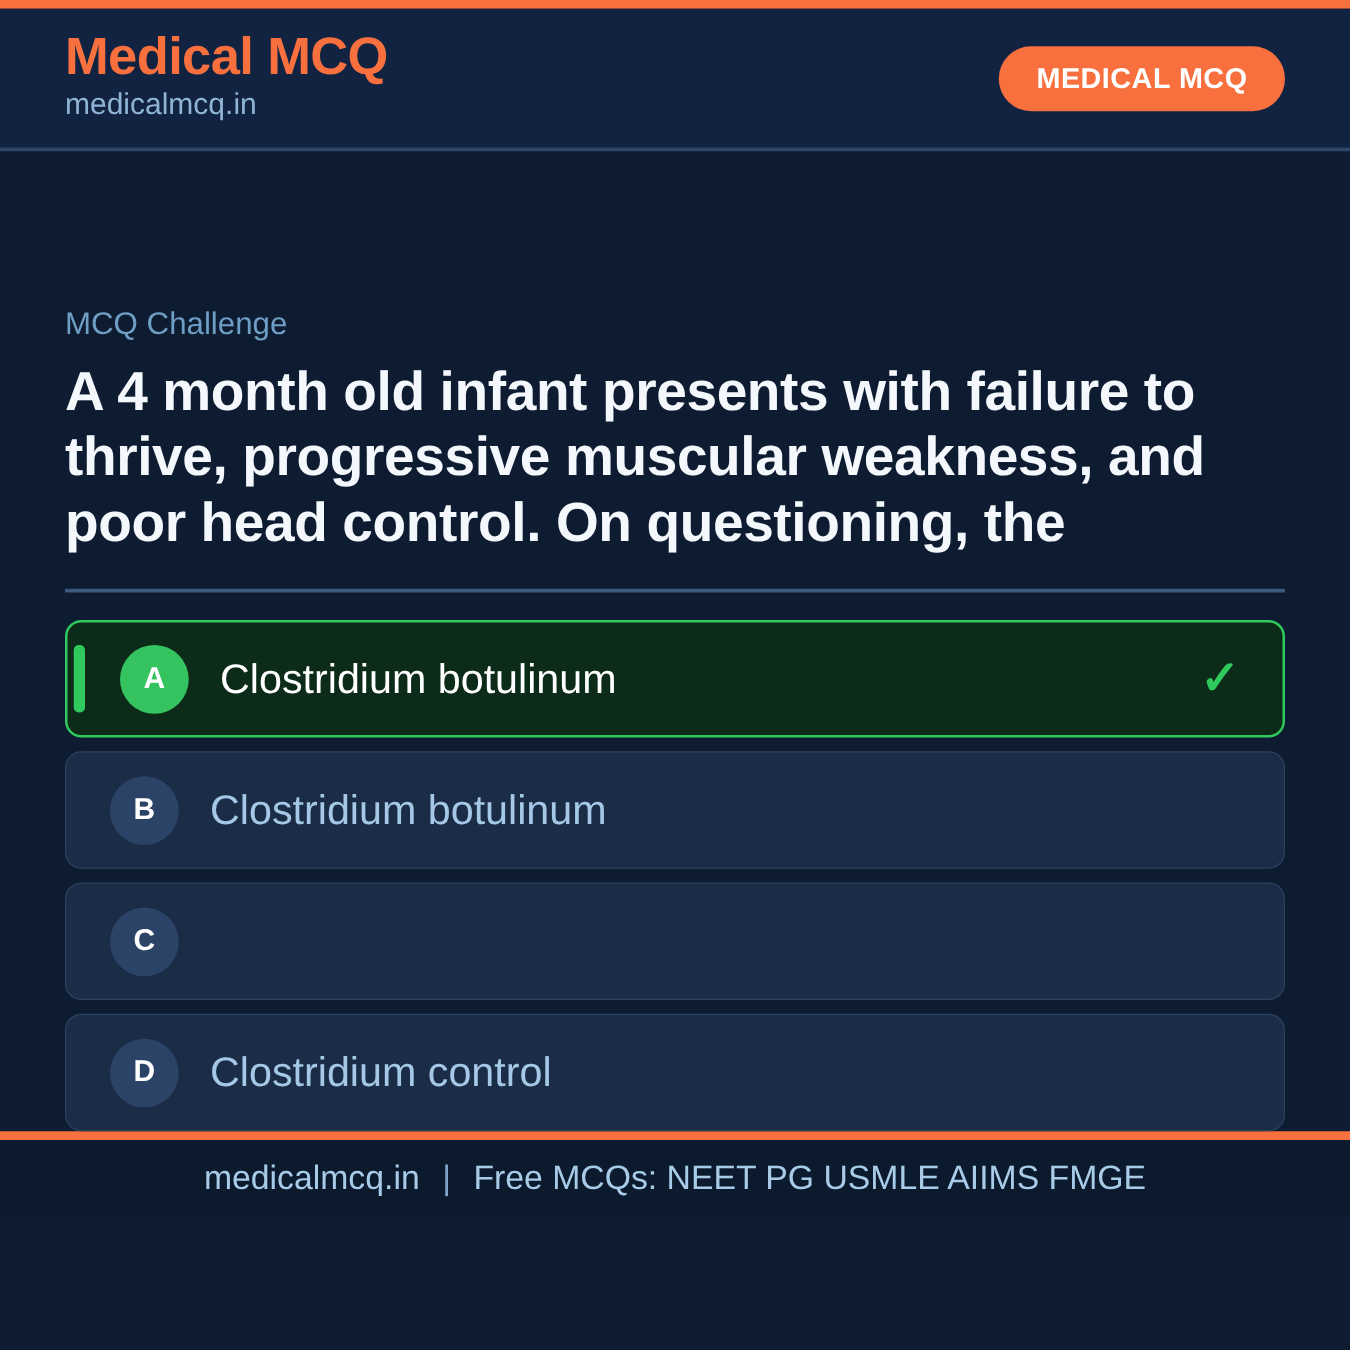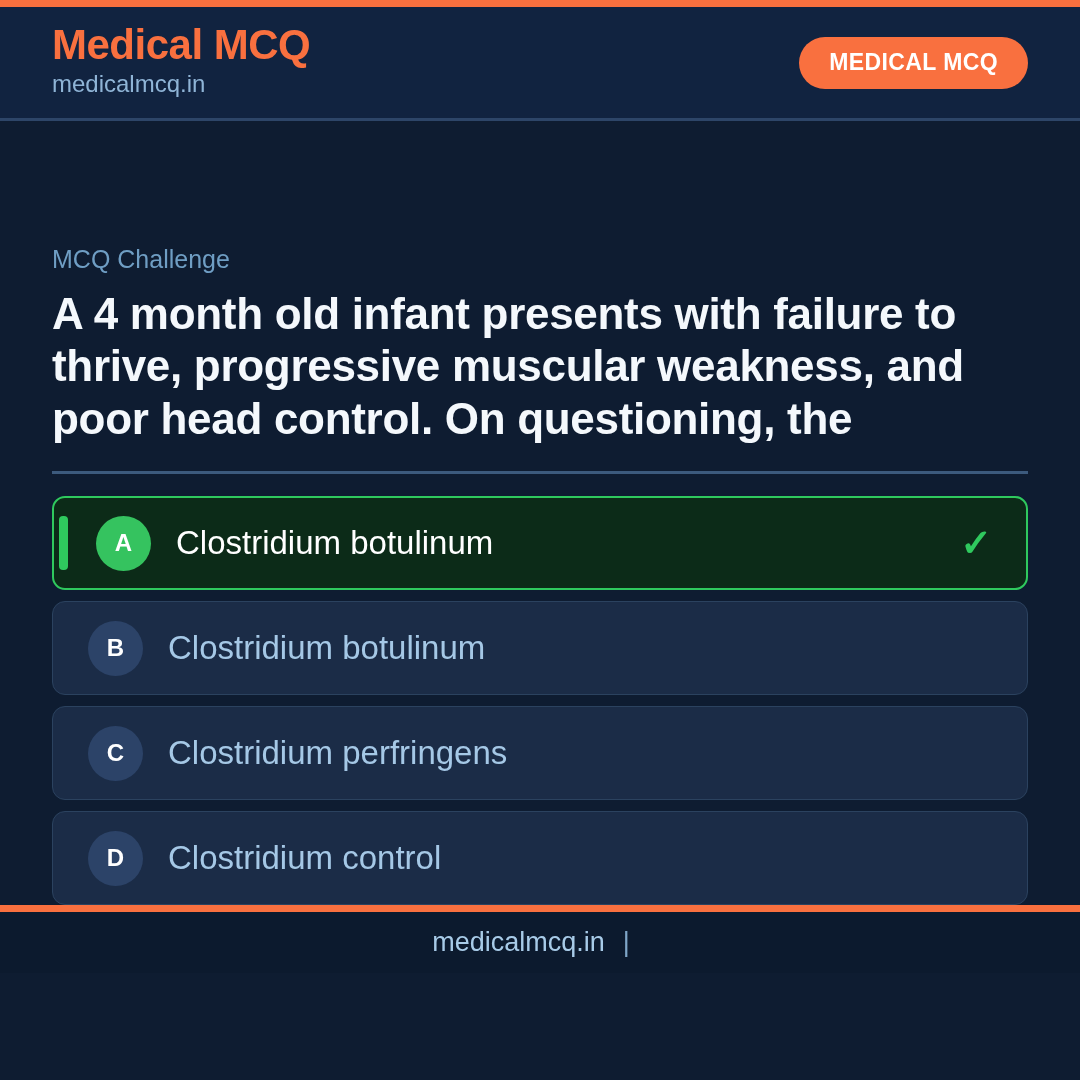--- a/index.html
+++ b/index.html
@@ -226,31 +226,31 @@
         <div class="opt-check">✓</div>
       </div>
 
       <div class="option">
         <div class="opt-badge">B</div>
         <div class="opt-text">Clostridium botulinum</div>
       </div>
 
       <div class="option">
         <div class="opt-badge">C</div>
-        <div class="opt-text">Clostridium perfringens</div>
       </div>
 
       <div class="option">
         <div class="opt-badge">D</div>
         <div class="opt-text">Clostridium control</div>
       </div>
 
     </div>
   </div>
 
   <div class="footer">
     <div class="footer-inner">
       <span class="footer-site">medicalmcq.in</span>
       <span class="footer-sep">|</span>
+      <span class="footer-tags">Free MCQs: NEET PG  USMLE  AIIMS  FMGE</span>
     </div>
   </div>
 
 </div>
 
 </body></html>

